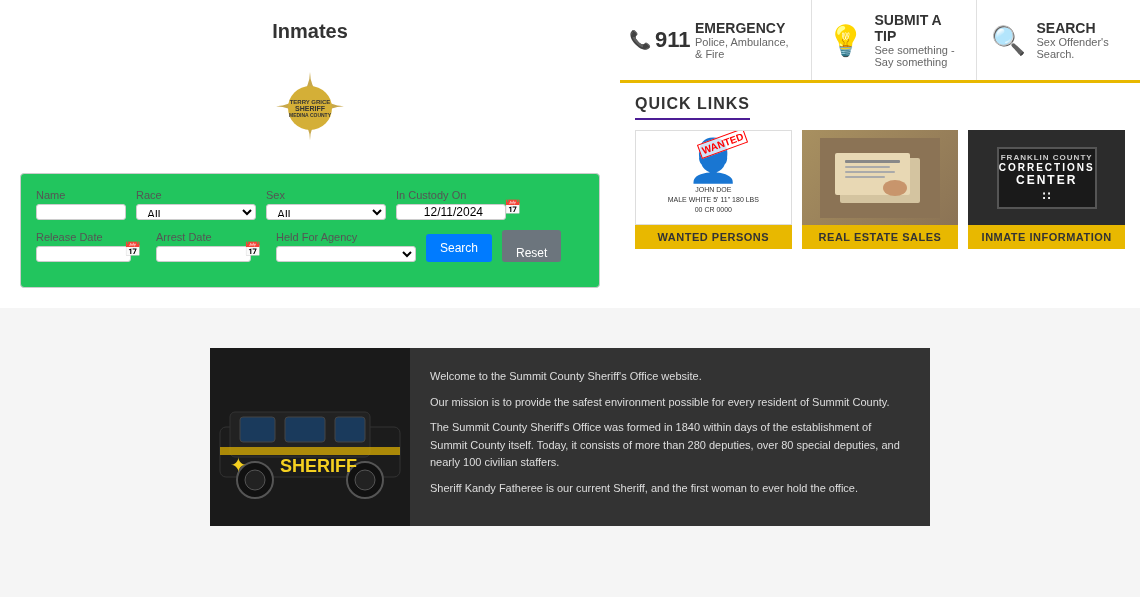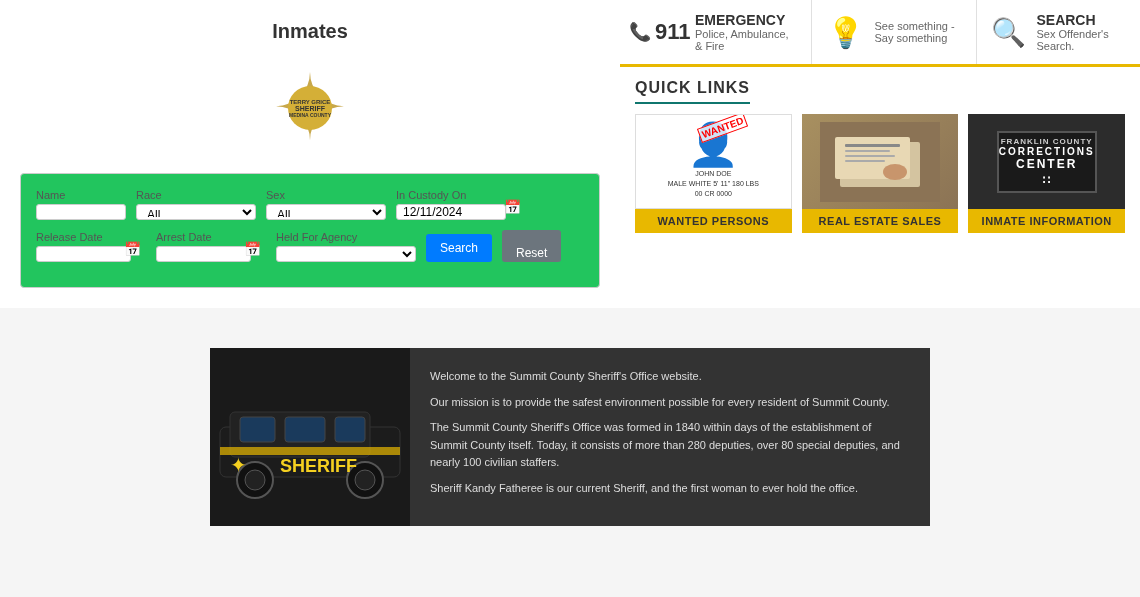--- a/index.html
+++ b/index.html
@@ -44,21 +44,21 @@
 
     
     .action-bar { display: flex; border-bottom: 3px solid #e8b800; }
     .action-item { flex: 1; display: flex; align-items: center; padding: 12px 15px; background: #fff; border-right: 1px solid #e0e0e0; gap: 10px; cursor: pointer; }
     .action-item:last-child { border-right: none; }
     .action-text h3 { font-size: 14px; font-weight: bold; color: #333; }
     .action-text p { font-size: 11px; color: #666; }
 
     
     .quick-links { padding: 12px 15px 0 15px; }
-    .quick-links h2 { font-size: 16px; font-weight: bold; color: #333; letter-spacing: 1px; margin-bottom: 10px; border-bottom: 2px solid #0f766e; padding-bottom: 5px; display: inline-block; }
+    .quick-links h2 { font-size: 16px; font-weight: bold; color: #333; letter-spacing: 1px; margin-bottom: 10px; border-bottom: 2px solid #4c1d95; padding-bottom: 5px; display: inline-block; }
     .quick-links-grid { display: flex; gap: 10px; }
     .quick-link-card { flex: 1; position: relative; cursor: pointer; }
     .quick-link-img { width: 100%; height: 95px; object-fit: cover; display: flex; align-items: center; justify-content: center; overflow: hidden; }
     .quick-link-img.wanted { background: #fff; border: 1px solid #ddd; }
     .quick-link-img.realestate { background: #8b7355; }
     .quick-link-img.inmate { background: #2c2c2c; }
     .quick-link-label { background: #e8b800; text-align: center; padding: 6px 4px; font-size: 11px; font-weight: bold; color: #333; letter-spacing: 0.5px; }
 
     
     .wanted-card { display: flex; flex-direction: column; align-items: center; padding: 5px; width: 100%; height: 100%; }
@@ -132,21 +132,21 @@
           <label>Sex</label>
           <select>
             <option>All</option>
             <option>Male</option>
             <option>Female</option>
           </select>
         </div>
         <div class="form-group custody-group">
           <label>In Custody On</label>
           <div class="date-with-cal">
-            <input type="text" style="width: 110px; padding-right: 22px;" value="12/11/2024">
+            <input type="text" style="width: 110px; padding-right: 22px; text-align: right;" value="12/11/2024">
             <span class="cal-icon">📅</span>
           </div>
         </div>
       </div>
 
       <div class="form-row">
         <div class="form-group release-group">
           <label>Release Date</label>
           <div class="date-with-cal">
             <input type="text" style="width: 95px; padding-right: 22px;">
@@ -185,20 +185,21 @@
         </div>
         <div class="action-text">
           <h3>EMERGENCY</h3>
           <p>Police, Ambulance, &amp; Fire</p>
         </div>
       </div>
 
       <div class="action-item">
         <span class="lightbulb">💡</span>
         <div class="action-text">
+          <h3>SUBMIT A TIP</h3>
           <p>See something - Say something</p>
         </div>
       </div>
 
       <div class="action-item">
         <span style="font-size:28px;color:#333;">🔍</span>
         <div class="action-text">
           <h3>SEARCH</h3>
           <p>Sex Offender's Search.</p>
         </div>

